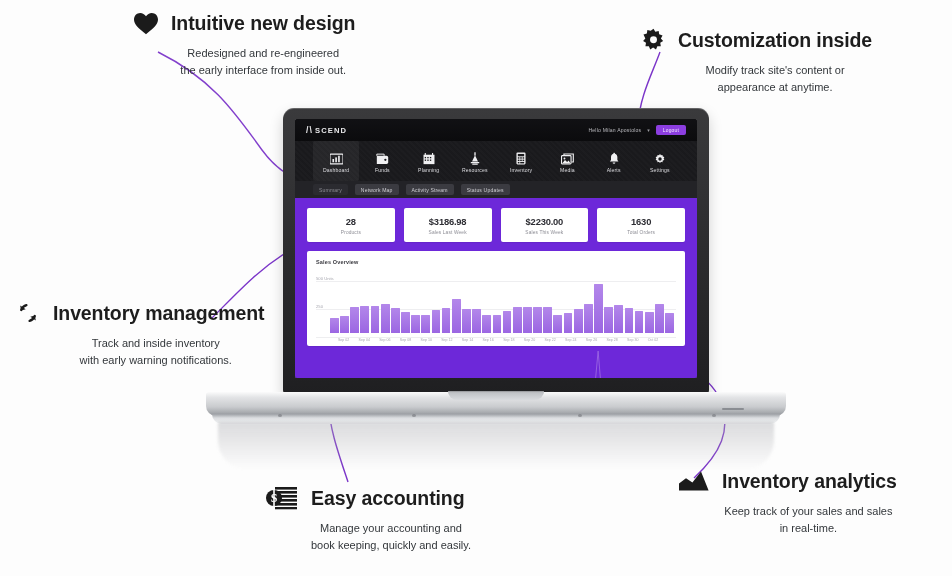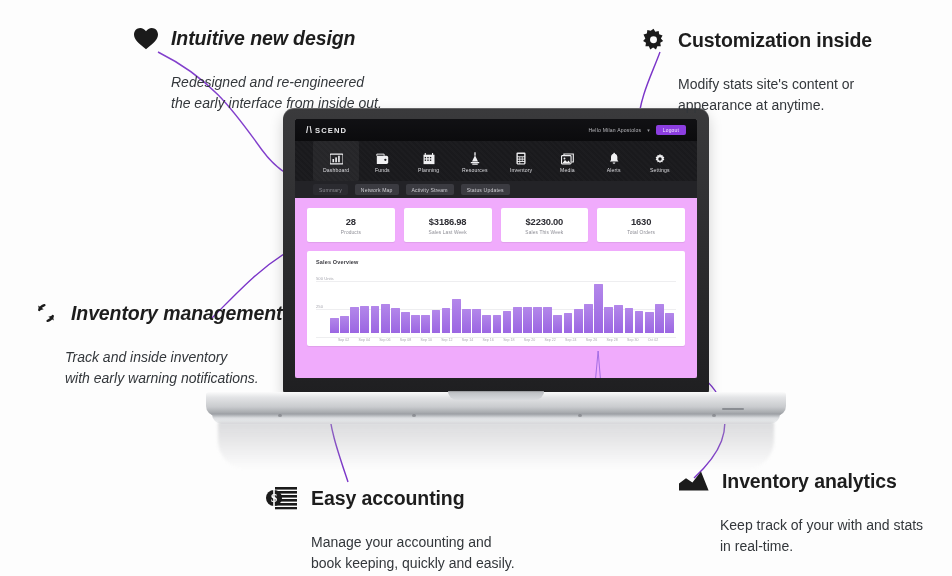--- a/index.html
+++ b/index.html
@@ -10,21 +10,21 @@
     overflow: hidden;
   }
   #stage { position: relative; width: 952px; height: 576px; background: #fdfdfd; }
 
   
   .feature { position: absolute; }
   .feature-head { display: flex; align-items: center; gap: 12px; }
   .feature-icon { width: 26px; height: 26px; flex: 0 0 26px; display: flex; align-items: center; justify-content: center; color: #1b1b1b; }
   .feature-icon svg { display: block; }
   .feature-title { font-size: 19.5px; font-weight: 600; color: #1d1d1d; letter-spacing: -0.1px; white-space: nowrap; }
-  .feature-body { font-size: 14px; line-height: 1.52; color: #33373b; margin-top: 21px; }
+  .feature-body { font-size: 11px; line-height: 1.52; color: #33373b; margin-top: 9px; text-align: center; }
   .feature-body span { display: block; white-space: nowrap; }
   .indent-38 { margin-left: 38px; }
   .indent-46 { margin-left: 46px; }
 
   
   #connectors { position: absolute; inset: 0; width: 952px; height: 576px; pointer-events: none; }
 
   
   #laptop { position: absolute; left: 206px; top: 108px; width: 580px; height: 340px; }
   .lid {
@@ -87,21 +87,21 @@
   .nav-ico { height:15px; display:flex; align-items:flex-end; color:#f0f0f2; }
   .nav-ico svg { display:block; }
   .nav-label { font-size:5.1px; color:#dcdce0; letter-spacing:.15px; }
 
   .app-tabs {
     height: 17px; background:#232327; display:flex; align-items:center; gap:7px; padding-left:18px;
   }
   .tab { font-size:5.1px; color:#cfcfd4; padding:2.5px 6px; border-radius:2px; background:#3b3b41; letter-spacing:.15px; }
   .tab.active { background:#2b2b30; color:#8b8b92; }
 
-  .app-body { background:#f0abfc; padding:10px 12px; height: calc(100% - 79px); }
+  .app-body { background:#6d28d9; padding:10px 12px; height: calc(100% - 79px); }
 
   .stat-row { display:flex; gap:9px; }
   .stat-card {
     flex:1; background:#fff; border-radius:2px; padding:8px 4px 7px;
     text-align:center; box-shadow:0 1px 1px rgba(0,0,0,.07);
   }
   .stat-value { font-size:9.4px; font-weight:700; color:#2d2d33; letter-spacing:-.2px; }
   .stat-label { font-size:4.8px; color:#8d8d95; margin-top:3px; letter-spacing:.15px; }
 
   .chart-card { margin-top:9px; background:#fff; border-radius:2px; padding:8px 9px 4px; box-shadow:0 1px 1px rgba(0,0,0,.07); height:95px; position:relative; }
@@ -380,21 +380,21 @@
     <div class="base"></div>
     <div class="base-lip"></div>
     <div class="base-dot" style="left:72px"></div>
     <div class="base-dot" style="left:206px"></div>
     <div class="base-dot" style="left:372px"></div>
     <div class="base-dot" style="left:506px"></div>
     <div class="base-slot"></div>
     <div class="base-shadow"></div>
   </div>
 
-  <div class="feature" style="left:133px; top:25px;font-style:italic;">
+  <div class="feature" style="left:133px; top:10px;">
     <div class="feature-head">
       <span class="feature-icon">
         <svg width="26" height="23" viewBox="0 0 26 23">
             <path d="M13 22.2C5.4 16.4 1 12.4 1 7.6 1 3.8 3.8 1 7.2 1c2.4 0 4.4 1.3 5.8 3.3C14.4 2.3 16.4 1 18.8 1 22.2 1 25 3.8 25 7.6c0 4.8-4.4 8.8-12 14.6z" fill="#1b1b1b"></path>
           </svg>
       </span>
       <span class="feature-title">Intuitive new design</span>
     </div>
     <div class="feature-body indent-38">
       <span>Redesigned and re-engineered</span>
@@ -406,26 +406,26 @@
     <div class="feature-head">
       <span class="feature-icon">
         <svg width="25" height="25" viewBox="0 0 26 26">
           <path d="M13 0.8l1.9 3.1 3.5-.8.5 3.5 3.5 1.1-1.7 3.1 2.3 2.7-3 1.9.6 3.5-3.6.1-1.4 3.3-3-2-3 2-1.4-3.3-3.6-.1.6-3.5-3-1.9 2.3-2.7L2.6 6.7l3.5-1.1.5-3.5 3.5.8z" fill="#1b1b1b"></path>
           <circle cx="13" cy="12.2" r="3.6" fill="#fdfdfd"></circle>
         </svg>
       </span>
       <span class="feature-title">Customization inside</span>
     </div>
     <div class="feature-body indent-38">
-      <span>Modify stats site's content or</span>
+      <span>Modify track site's content or</span>
       <span>appearance at anytime.</span>
     </div>
   </div>
 
-  <div class="feature" style="left:33px; top:300px;font-style:italic;">
+  <div class="feature" style="left:15px; top:300px;">
     <div class="feature-head">
       <span class="feature-icon">
         <svg width="22" height="22" viewBox="0 0 22 22">
           <path d="M9.4 3.2A8 8 0 0 0 4.2 8" fill="none" stroke="#1b1b1b" stroke-width="2.3" stroke-linecap="round"></path>
           <path d="M3.2 3.4 L4.1 8.6 L8.7 7.2z" fill="#1b1b1b"></path>
           <path d="M12.6 18.8A8 8 0 0 0 17.8 14" fill="none" stroke="#1b1b1b" stroke-width="2.3" stroke-linecap="round"></path>
           <path d="M18.8 18.6 L17.9 13.4 L13.3 14.8z" fill="#1b1b1b"></path>
         </svg>
       </span>
       <span class="feature-title">Inventory management</span>
@@ -462,18 +462,18 @@
   <div class="feature" style="left:678px; top:468px;">
     <div class="feature-head">
       <span class="feature-icon" style="width:32px;flex:0 0 32px">
         <svg width="30" height="20" viewBox="0 0 30 20">
             <path d="M0 19.4 L0 12.6 L7 7.2 L13.4 11.4 L22 0.6 L29.6 19.4z" fill="#1b1b1b"></path>
           </svg>
       </span>
       <span class="feature-title">Inventory analytics</span>
     </div>
     <div class="feature-body indent-46" style="margin-left:42px">
-      <span>Keep track of your with and stats</span>
+      <span>Keep track of your sales and sales</span>
       <span>in real-time.</span>
     </div>
   </div>
 
 </div>
 
 </body></html>

